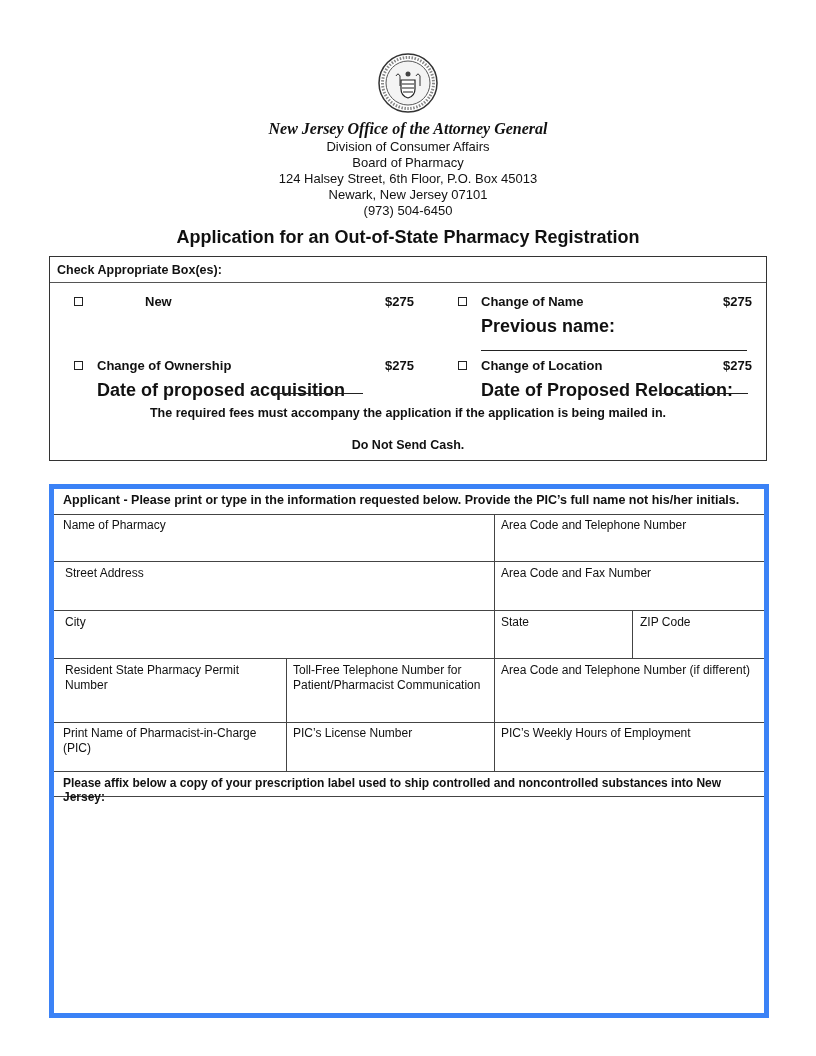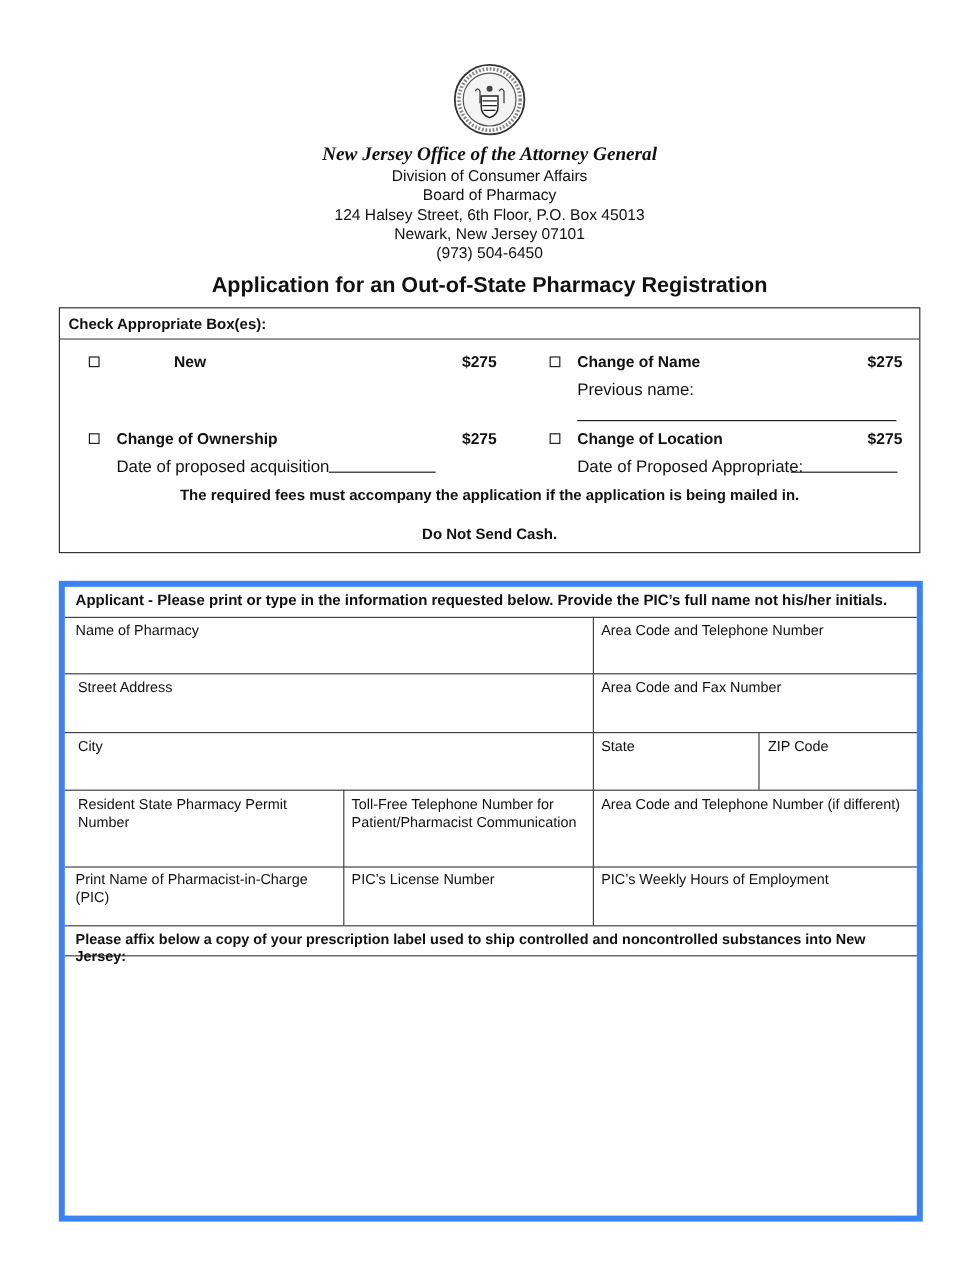--- a/index.html
+++ b/index.html
@@ -9,21 +9,21 @@
   .seal { left: 377px; top: 52px; width: 62px; height: 62px; }
   .org { top: 120px; font-family: "Liberation Serif", serif; font-style: italic; font-weight: bold; font-size: 16px; }
   .addr { font-size: 13px; line-height: 16px; }
   .title { top: 227px; font-size: 18px; font-weight: bold; }
 
   .box1 { left: 49px; top: 256px; width: 718px; height: 205px; border: 1px solid #333; box-sizing: border-box; }
   .box1-head { position: absolute; left: 0; top: 0; right: 0; height: 26px; border-bottom: 1px solid #555; font-size: 12.5px; font-weight: bold; padding: 6px 0 0 7px; box-sizing: border-box; }
   .cb { position: absolute; width: 9px; height: 9px; border: 1.2px solid #222; box-sizing: border-box; background: #fff; }
   .lbl { position: absolute; font-size: 13px; font-weight: bold; }
   .fee { position: absolute; font-size: 13px; font-weight: bold; }
-  .sub { position: absolute; font-size: 14px; }
+  .sub { position: absolute; font-size: 18px; font-weight: bold; }
   .note { position: absolute; left: 0; right: 0; text-align: center; font-size: 12.5px; font-weight: bold; line-height: 16px; }
 
   .box2 { left: 49px; top: 484px; width: 720px; height: 534px; border: 5px solid #3b82f6; box-sizing: border-box; }
   .hline { position: absolute; left: 0; right: 0; height: 0; border-top: 1px solid #444; }
   .vline { position: absolute; width: 0; border-left: 1px solid #444; }
   .cell { position: absolute; font-size: 12px; line-height: 15px; }
   .hdr { position: absolute; font-size: 12.5px; font-weight: bold; }
 </style>
 </head>
 <body>
@@ -66,21 +66,21 @@
 
   <div class="cb" style="left:24px; top:104px;"></div>
   <div class="lbl" style="left:47px; top:101px;">Change of Ownership</div>
   <div class="fee" style="left:335px; top:101px;">$275</div>
   <div class="sub" style="left:47px; top:123px;">Date of proposed acquisition</div>
   <div style="position:absolute; left:224px; top:136px; width:89px; border-top:1px solid #222;"></div>
 
   <div class="cb" style="left:408px; top:104px;"></div>
   <div class="lbl" style="left:431px; top:101px;">Change of Location</div>
   <div class="fee" style="left:673px; top:101px;">$275</div>
-  <div class="sub" style="left:431px; top:123px;">Date of Proposed Appropriate:</div>
+  <div class="sub" style="left:431px; top:123px;">Date of Proposed Relocation:</div>
   <div style="position:absolute; left:609px; top:136px; width:89px; border-top:1px solid #222;"></div>
 
   <div class="note" style="top:148px;">The required fees must accompany the application if the application is being mailed in.</div>
   <div class="note" style="top:180px;">Do Not Send Cash.</div>
 </div>
 
 <div class="abs box2">
   <div class="hdr" style="left:9px; top:4px;">Applicant - Please print or type in the information requested below. Provide the PIC’s full name not his/her initials.</div>
 
   <div class="hline" style="top:25px;"></div>

